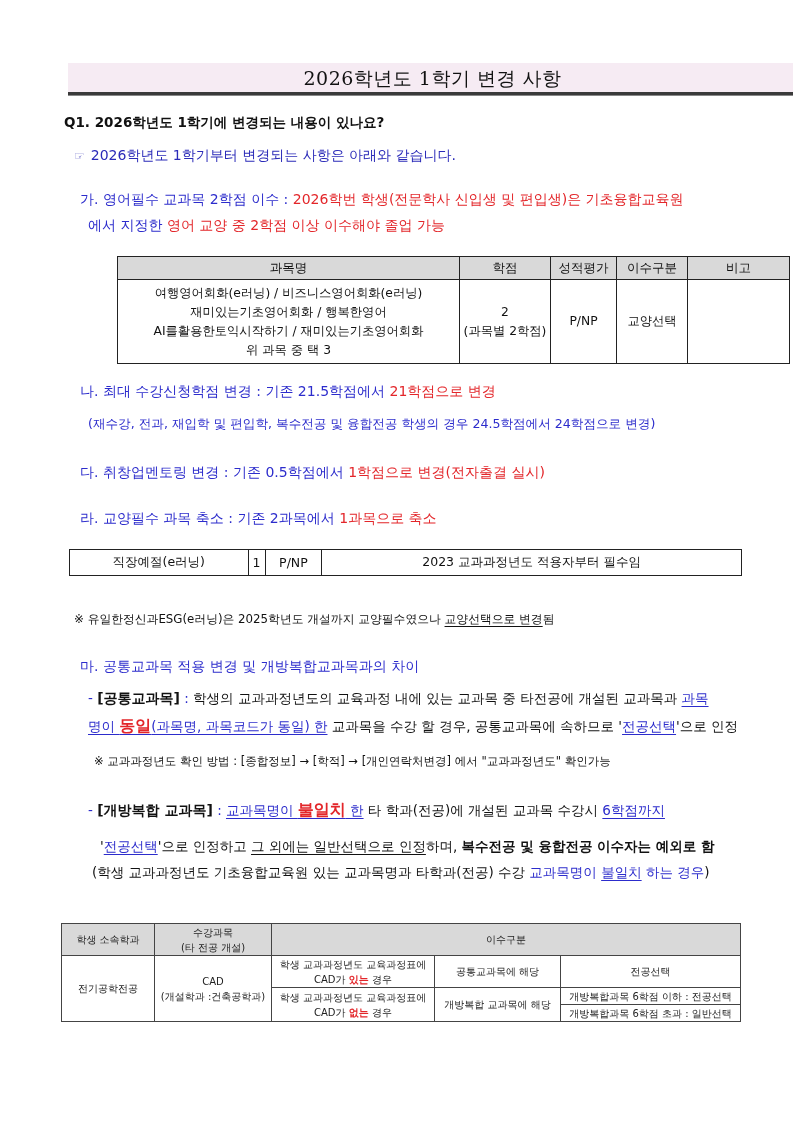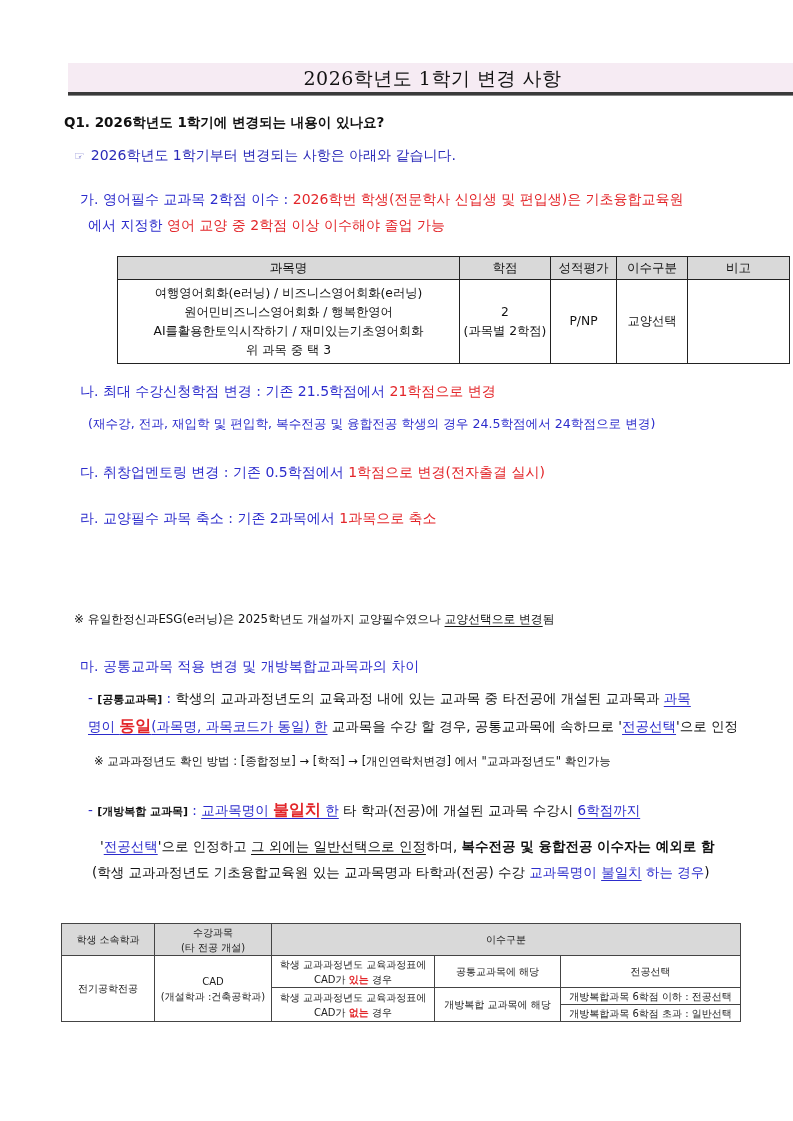--- a/index.html
+++ b/index.html
@@ -26,21 +26,21 @@
   .t1 th { height: 23px; }
   .t1 td { height: 84px; line-height: 19px; font-size: 12.3px; }
 
   .t2 { left: 69px; top: 549px; width: 673px; border: 1.5px solid #222; }
   .t2 th { height: 22px; }
   .t2 td { height: 26px; }
 
   .note { font-size: 11.5px; color: #111; text-align: center; }
   .u { text-decoration: underline; text-underline-offset: 3px; }
   .big-red { color: #e3262a; font-weight: bold; font-size: 16px; }
-  .bracket { font-weight: bold; font-size: 11px; color: #111; }
+  .bracket { font-weight: bold; font-size: 14px; color: #111; }
 
   .t3 { left: 61px; top: 923px; width: 680px; border: 1.5px solid #333; }
   .t3 th, .t3 td { font-size: 10px; color: #222; border: 1px solid #444; line-height: 15px; }
   .t3 th { height: 32px; }
   .t3 td.dash-l { border-left: 1px dashed #555; }
   .t3 td.dash-b { border-bottom: 1px dashed #555; }
 </style>
 </head>
 <body>
 
@@ -66,21 +66,21 @@
       <tr>
     <th style="width:342px">과목명</th>
     <th style="width:91px">학점</th>
     <th style="width:66px">성적평가</th>
     <th style="width:71px">이수구분</th>
     <th>비고</th>
   </tr>
   <tr>
     <td>
       <div>여행영어회화(e러닝) / 비즈니스영어회화(e러닝)</div>
-      <div>원어민비즈니스영어회화 / 행복한영어</div>
+      <div>재미있는기초영어회화 / 행복한영어</div>
       <div>AI를활용한토익시작하기 / 재미있는기초영어회화</div>
       <div>위 과목 중 택 3</div>
     </td>
     <td>
       <div>2</div>
       <div>(과목별 2학점)</div>
     </td>
     <td>P/NP</td>
     <td>교양선택</td>
     <td></td>
@@ -96,20 +96,26 @@
 <div class="abs sec blue" style="left:80px; top:464px;">
   <span>다. 취창업멘토링 변경 : 기존 0.5학점에서 </span><span class="red">1학점으로 변경(전자출결 실시)</span>
 </div>
 
 <div class="abs sec blue" style="left:80px; top:510px;">
   <span>라. 교양필수 과목 축소 : 기존 2과목에서 </span><span class="red">1과목으로 축소</span>
 </div>
 
 <table class="t2">
   <tbody>
+  <tr>
+    <td>직장예절(e러닝)</td>
+    <td>1</td>
+    <td>P/NP</td>
+    <td>2023 교과과정년도 적용자부터 필수임</td>
+  </tr>
 </tbody>
   </table>
 
 <div class="abs" style="left:74px; top:612px; font-size:11.8px;">
   <span>※ 유일한정신과ESG(e러닝)은 2025학년도 개설까지 교양필수였으나 </span><span class="u">교양선택으로 변경</span><span>됨</span>
 </div>
 
 <div class="abs sec blue" style="left:80px; top:658px;">마. 공통교과목 적용 변경 및 개방복합교과목과의 차이</div>
 
 <div class="abs" style="left:88px; top:690px; font-size:13.5px;">

